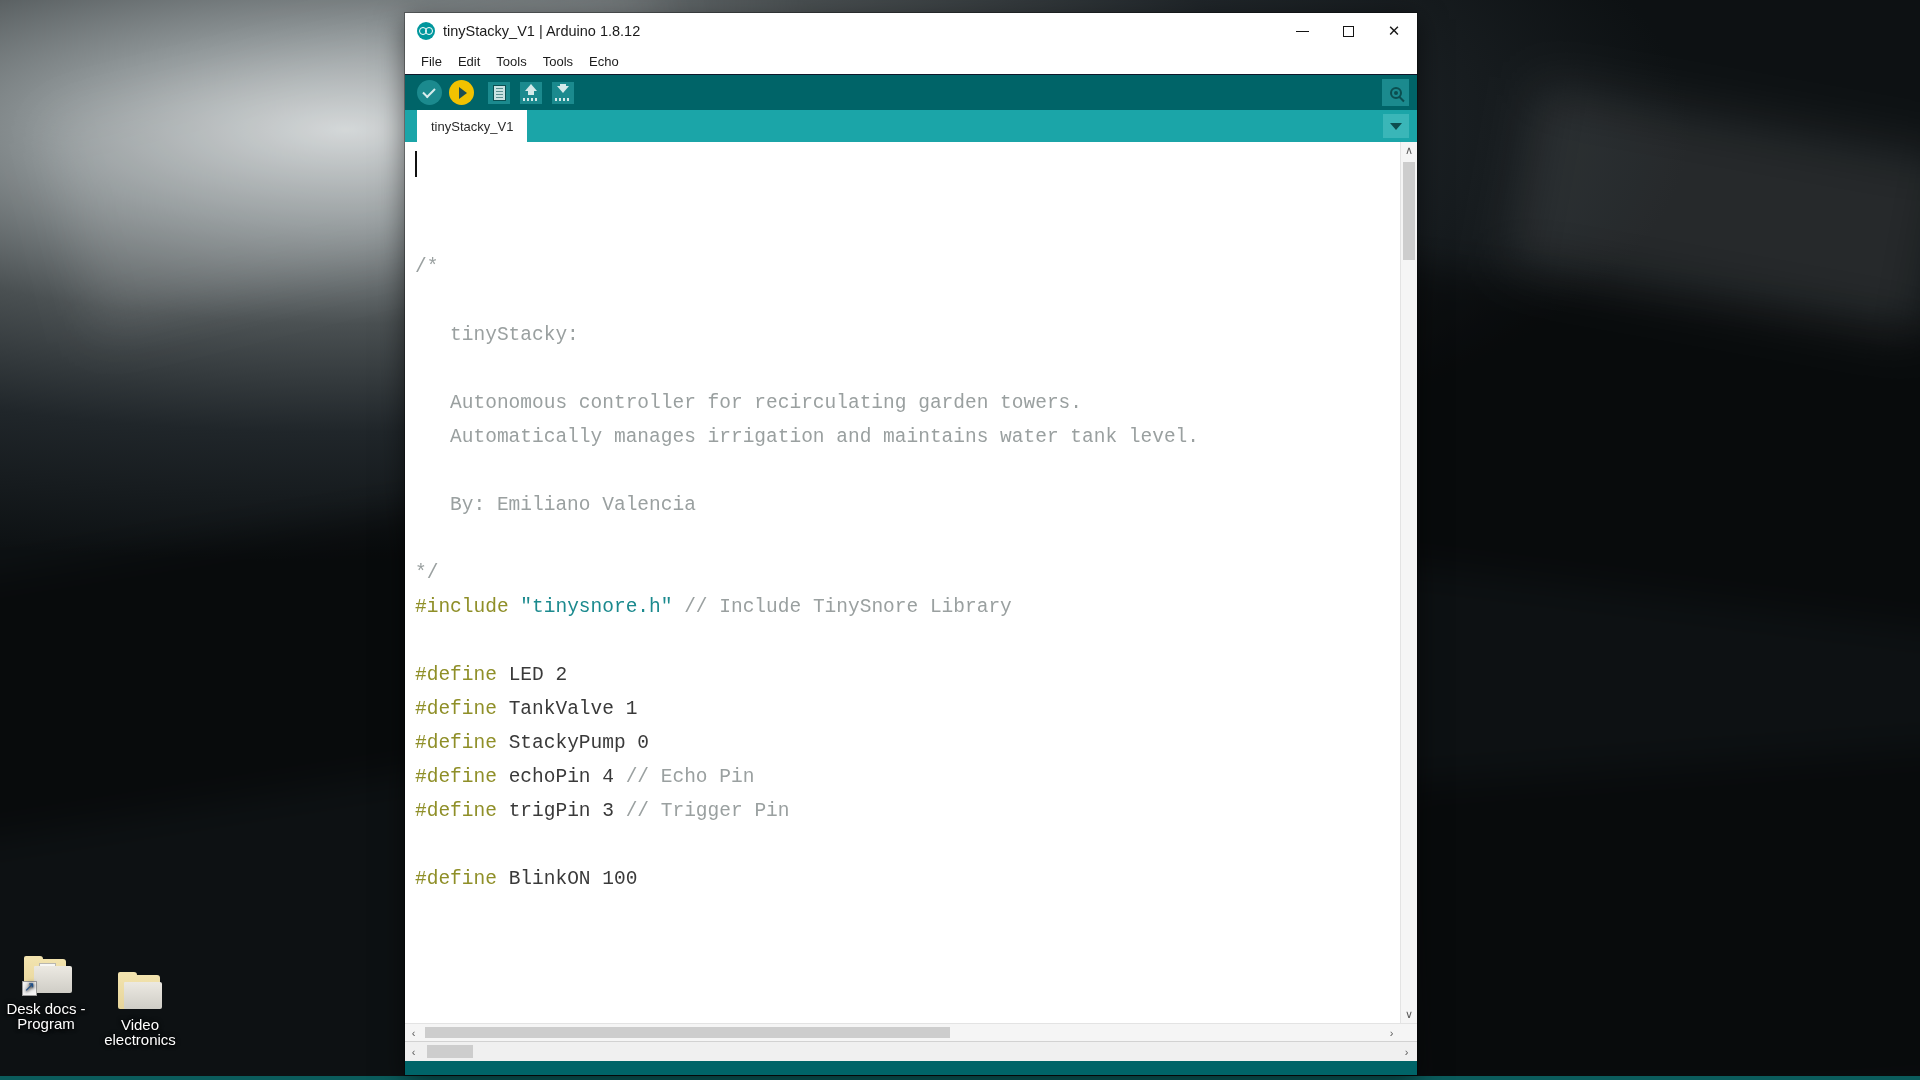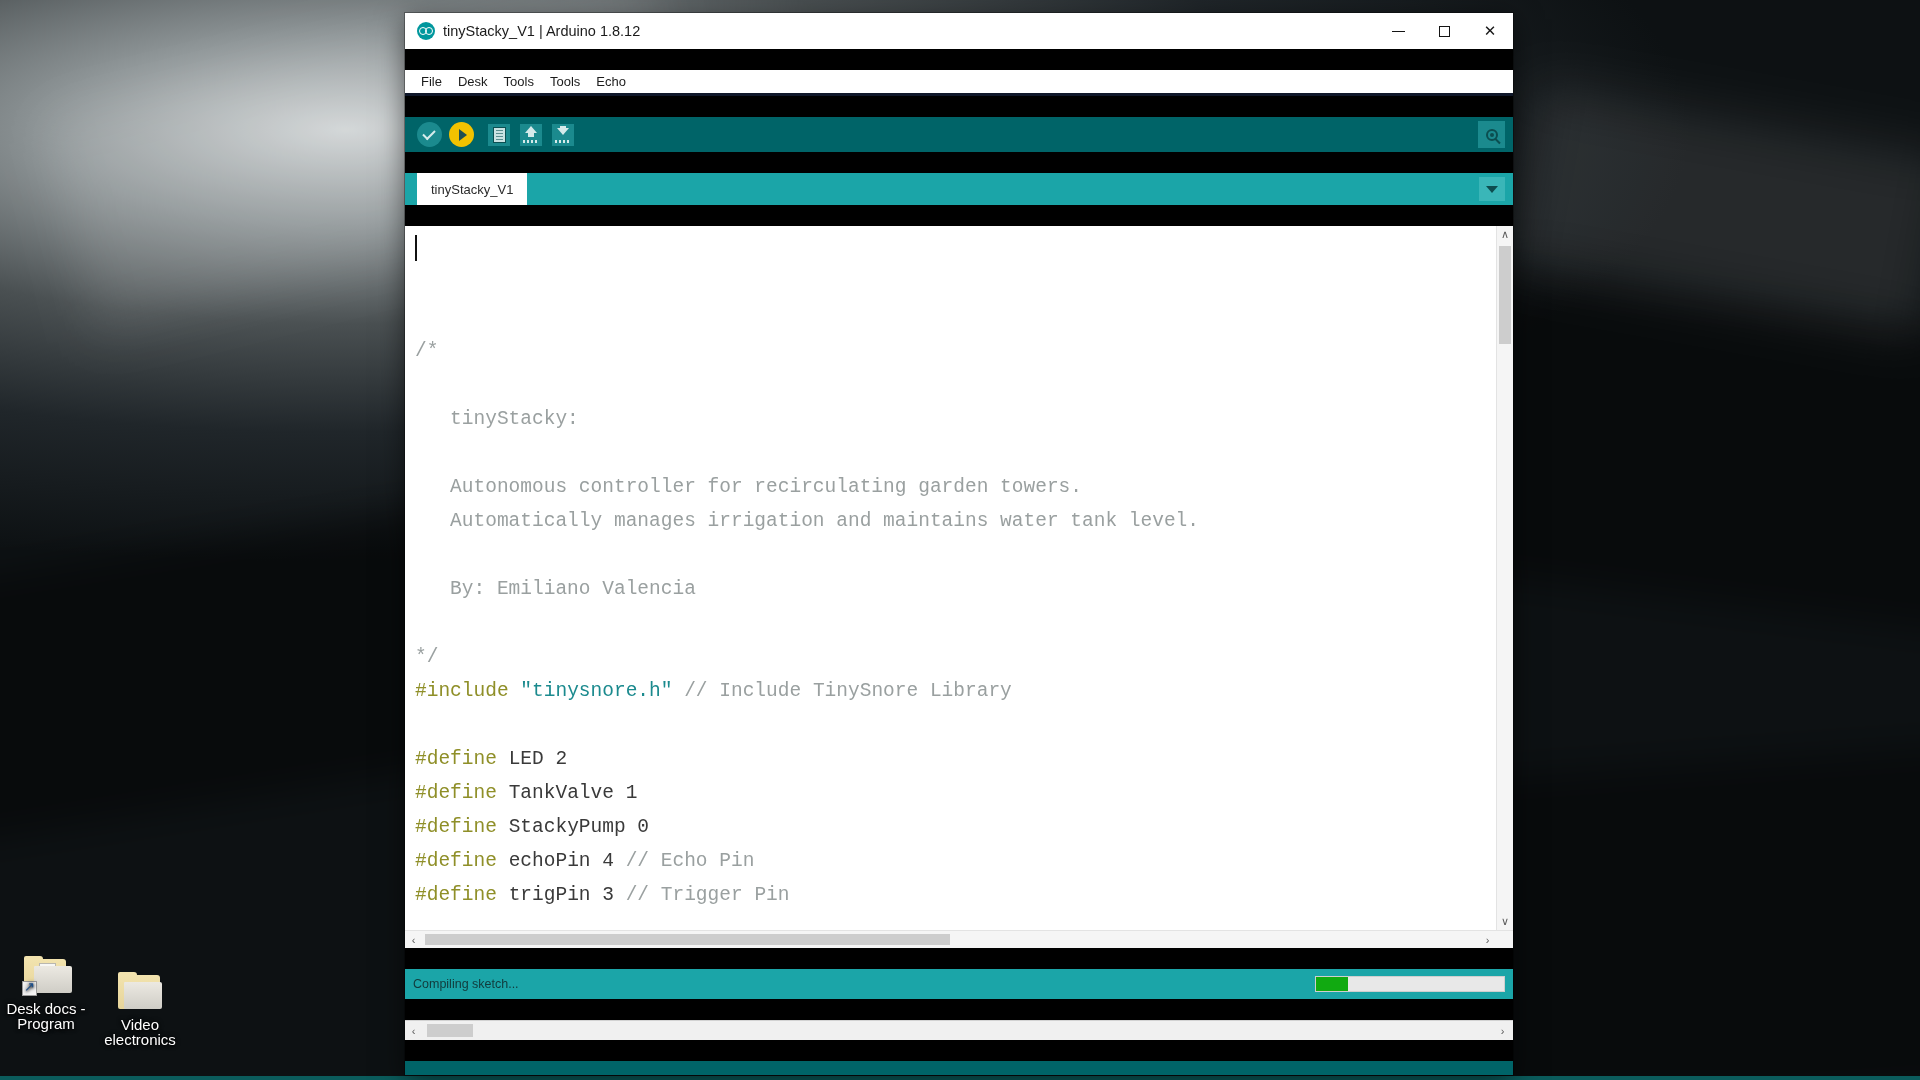--- a/index.html
+++ b/index.html
@@ -68,24 +68,24 @@
   }
 
   
   #taskbar {
     position: absolute; left: 0; bottom: 0; width: 1920px; height: 4px;
     background: #0b5c5c;
   }
 
   
   #ide-window {
-    position: absolute; left: 405px; top: 13px; width: 1108px; height: 1062px;
-    background: #000000;
+    position: absolute; left: 405px; top: 13px; width: 1012px; height: 1062px;
+    background: #e5e5e5;
     box-shadow: 0 0 0 1px rgba(0,0,0,.30), 0 6px 26px rgba(0,0,0,.55);
-    display: flex; flex-direction: column; gap: 21px;
+    display: flex; flex-direction: column;
   }
 
   
   #titlebar {
     height: 36px; background: #ffffff; display: flex; align-items: center;
     flex: 0 0 36px; position: relative;
   }
   #app-logo {
     width: 18px; height: 18px; margin-left: 12px; margin-right: 8px;
     border-radius: 50%; background: #00979d; position: relative; flex: 0 0 18px;
@@ -105,21 +105,21 @@
     width: 46px; height: 36px; display: flex; align-items: center; justify-content: center;
     font-size: 15px; color: #141414; cursor: default;
   }
   .wb-min { width: 13px; height: 1px; background: #141414; }
   .wb-max { width: 11px; height: 11px; border: 1px solid #141414; }
 
   
   #menubar {
     height: 26px; flex: 0 0 26px; background: #ffffff;
     display: flex; align-items: center; padding-left: 8px;
-    border-bottom: 3px solid #0f172a;
+    border-bottom: 1px solid #0f172a;
   }
   .menu-item {
     font-size: 13px; color: #1b1b1b; padding: 3px 8px; cursor: default;
     font-family: "Liberation Sans", sans-serif;
   }
 
   
   #toolbar {
     height: 35px; flex: 0 0 35px; background: #006468;
     display: flex; align-items: center; padding-left: 10px; position: relative;
@@ -333,21 +333,21 @@
           <span class="wb-max"></span>
         </div>
       <div class="win-btn close">
           <span>✕</span>
         </div>
     </div>
   </div>
 
   <div id="menubar">
     <div class="menu-item">File</div>
-    <div class="menu-item">Desk</div>
+    <div class="menu-item">Edit</div>
     <div class="menu-item">Tools</div>
     <div class="menu-item">Tools</div>
     <div class="menu-item">Echo</div>
   </div>
 
   <div id="toolbar">
     <div class="tb-btn">
       <div class="circ verify">
           <div class="chk"></div>
         </div>
@@ -405,26 +405,20 @@
         <div id="vthumb"></div>
       </div>
     </div>
     <div id="hscroll-editor">
       <div class="hsb-arrow">‹</div>
       <div id="hthumb-editor"></div>
       <div class="hsb-arrow" style="position:absolute; right:17px;">›</div>
     </div>
   </div>
 
-  <div id="statusbar">
-    <div id="status-text">Compiling sketch...</div>
-    <div id="progress-track">
-      <div id="progress-fill" style="width: 17%; background: rgb(17, 170, 17);"></div>
-    </div>
-  </div>
 
 
   <div id="hscroll-console">
     <div class="hsb-arrow">‹</div>
     <div id="hthumb-console"></div>
     <div class="hsb-arrow" style="position:absolute; right:2px;">›</div>
   </div>
 
   <div id="statusline-bottom"></div>
 </div>

